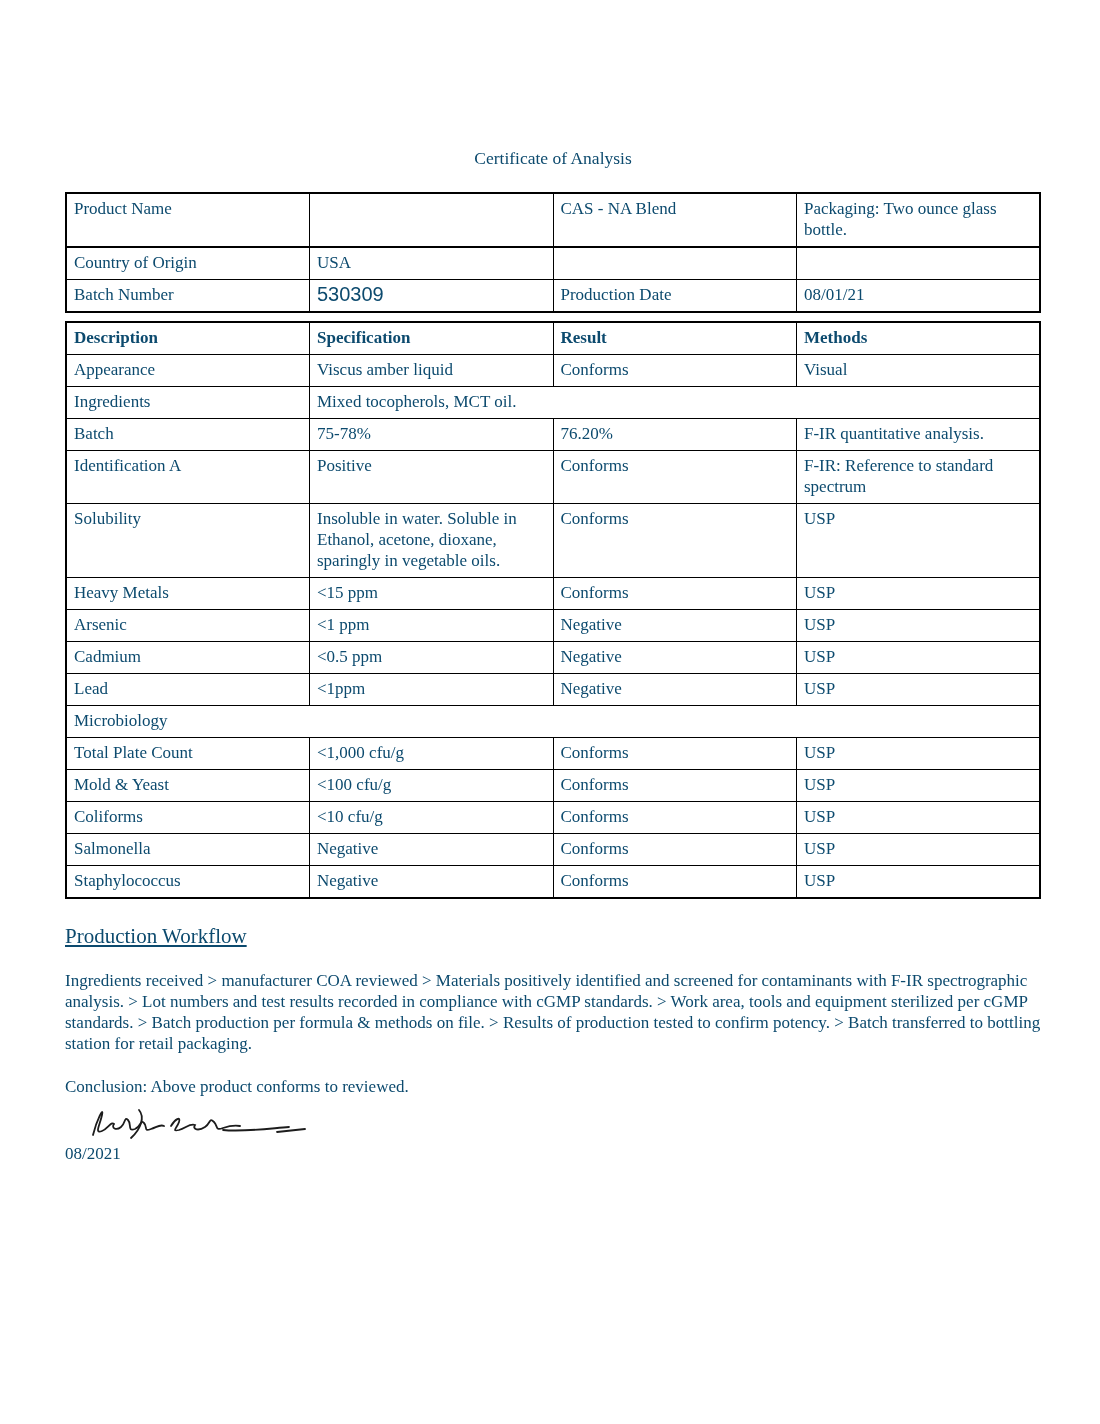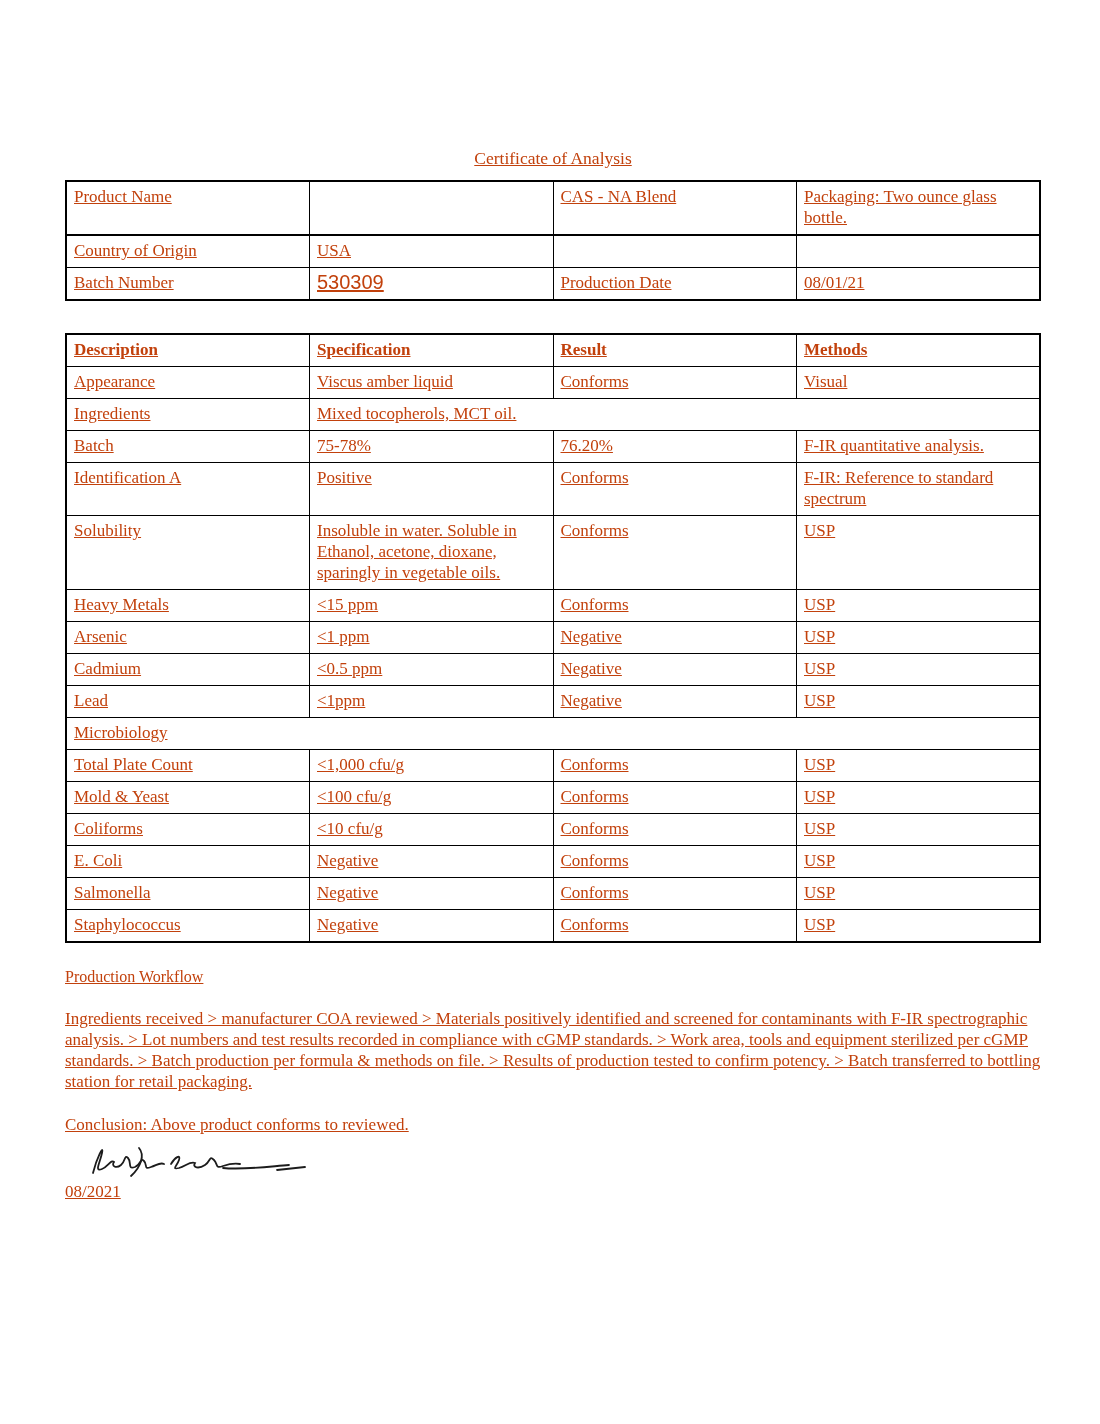--- a/index.html
+++ b/index.html
@@ -1,19 +1,19 @@
 <!DOCTYPE html>
 <html><head>
 <meta charset="utf-8">
 <style>
   html,body{margin:0;padding:0;background:#fff;}
   .page{
-    width:1100px;height:1276px;background:#ffffff;color:#c2410c;
+    width:1100px;height:1276px;background:#ffffff;color:#0c4a6e;
     font-family:"Liberation Serif","DejaVu Serif",serif;
-    font-size:17px;position:relative;overflow:hidden;text-decoration:underline;
+    font-size:17px;position:relative;overflow:hidden;
   }
   .content{padding:0 59px 0 65px;}
   .doc-title{
     text-align:center;margin:0;padding-top:148px;
     font-size:17.5px;font-weight:normal;
   }
   table{
     width:100%;border-collapse:collapse;table-layout:fixed;
     border:2px solid #000;
   }
@@ -22,26 +22,26 @@
     border:1px solid #000;
     padding:4px 8px 6px 7px;
     vertical-align:top;
     line-height:21px;
     font-size:17px;
     text-align:left;
     font-weight:normal;
     overflow:hidden;
   }
   th{font-weight:bold;}
-  .info-table{margin-top:11px;}
+  .info-table{margin-top:23px;}
   .info-table tr:first-child td{border-bottom-width:2px;height:42px;}
-  .results-table{margin-top:32px;}
+  .results-table{margin-top:8px;}
   .sans{font-family:"Liberation Sans","DejaVu Sans",sans-serif;font-size:20px;}
   .workflow-heading{
-    margin:25px 0 0 0;font-size:16px;font-weight:normal;
+    margin:25px 0 0 0;font-size:21px;font-weight:normal;
     text-decoration:underline;display:inline-block;
   }
   .workflow-body{margin:21px 0 0 0;line-height:21px;}
   .conclusion{margin:22px 0 0 0;line-height:21px;}
   .signature-wrap{margin:4px 0 0 14px;height:46px;}
   .sig-svg{display:block;}
   .sign-date{margin:-4px 0 0 0;line-height:21px;}
 </style>
 </head>
 <body>
@@ -157,26 +157,20 @@
       </tr>
       <tr>
         <td>Mold &amp; Yeast</td>
         <td>&lt;100 cfu/g</td>
         <td>Conforms</td>
         <td>USP</td>
       </tr>
       <tr>
         <td>Coliforms</td>
         <td>&lt;10 cfu/g</td>
-        <td>Conforms</td>
-        <td>USP</td>
-      </tr>
-      <tr>
-        <td>E. Coli</td>
-        <td>Negative</td>
         <td>Conforms</td>
         <td>USP</td>
       </tr>
       <tr>
         <td>Salmonella</td>
         <td>Negative</td>
         <td>Conforms</td>
         <td>USP</td>
       </tr>
       <tr>

